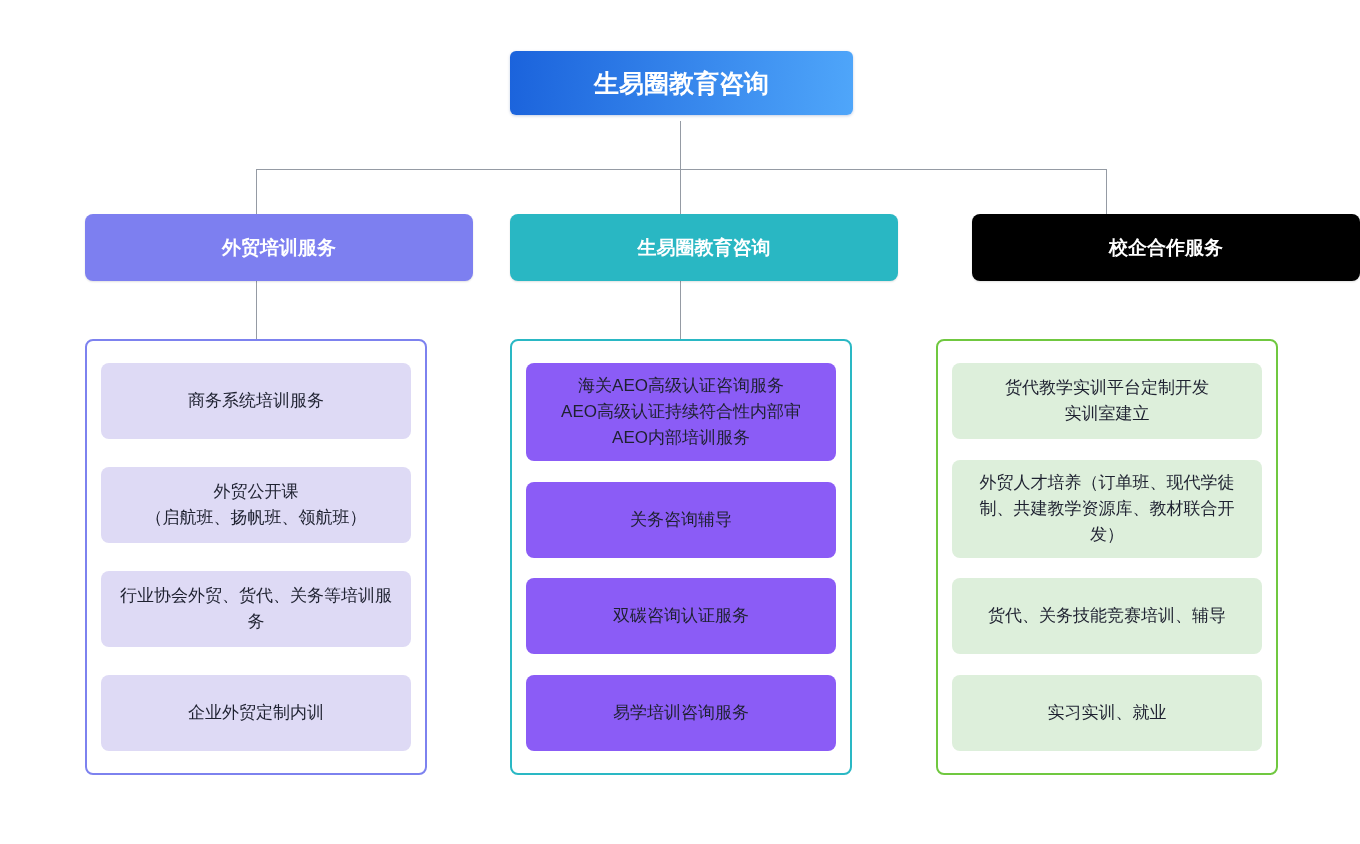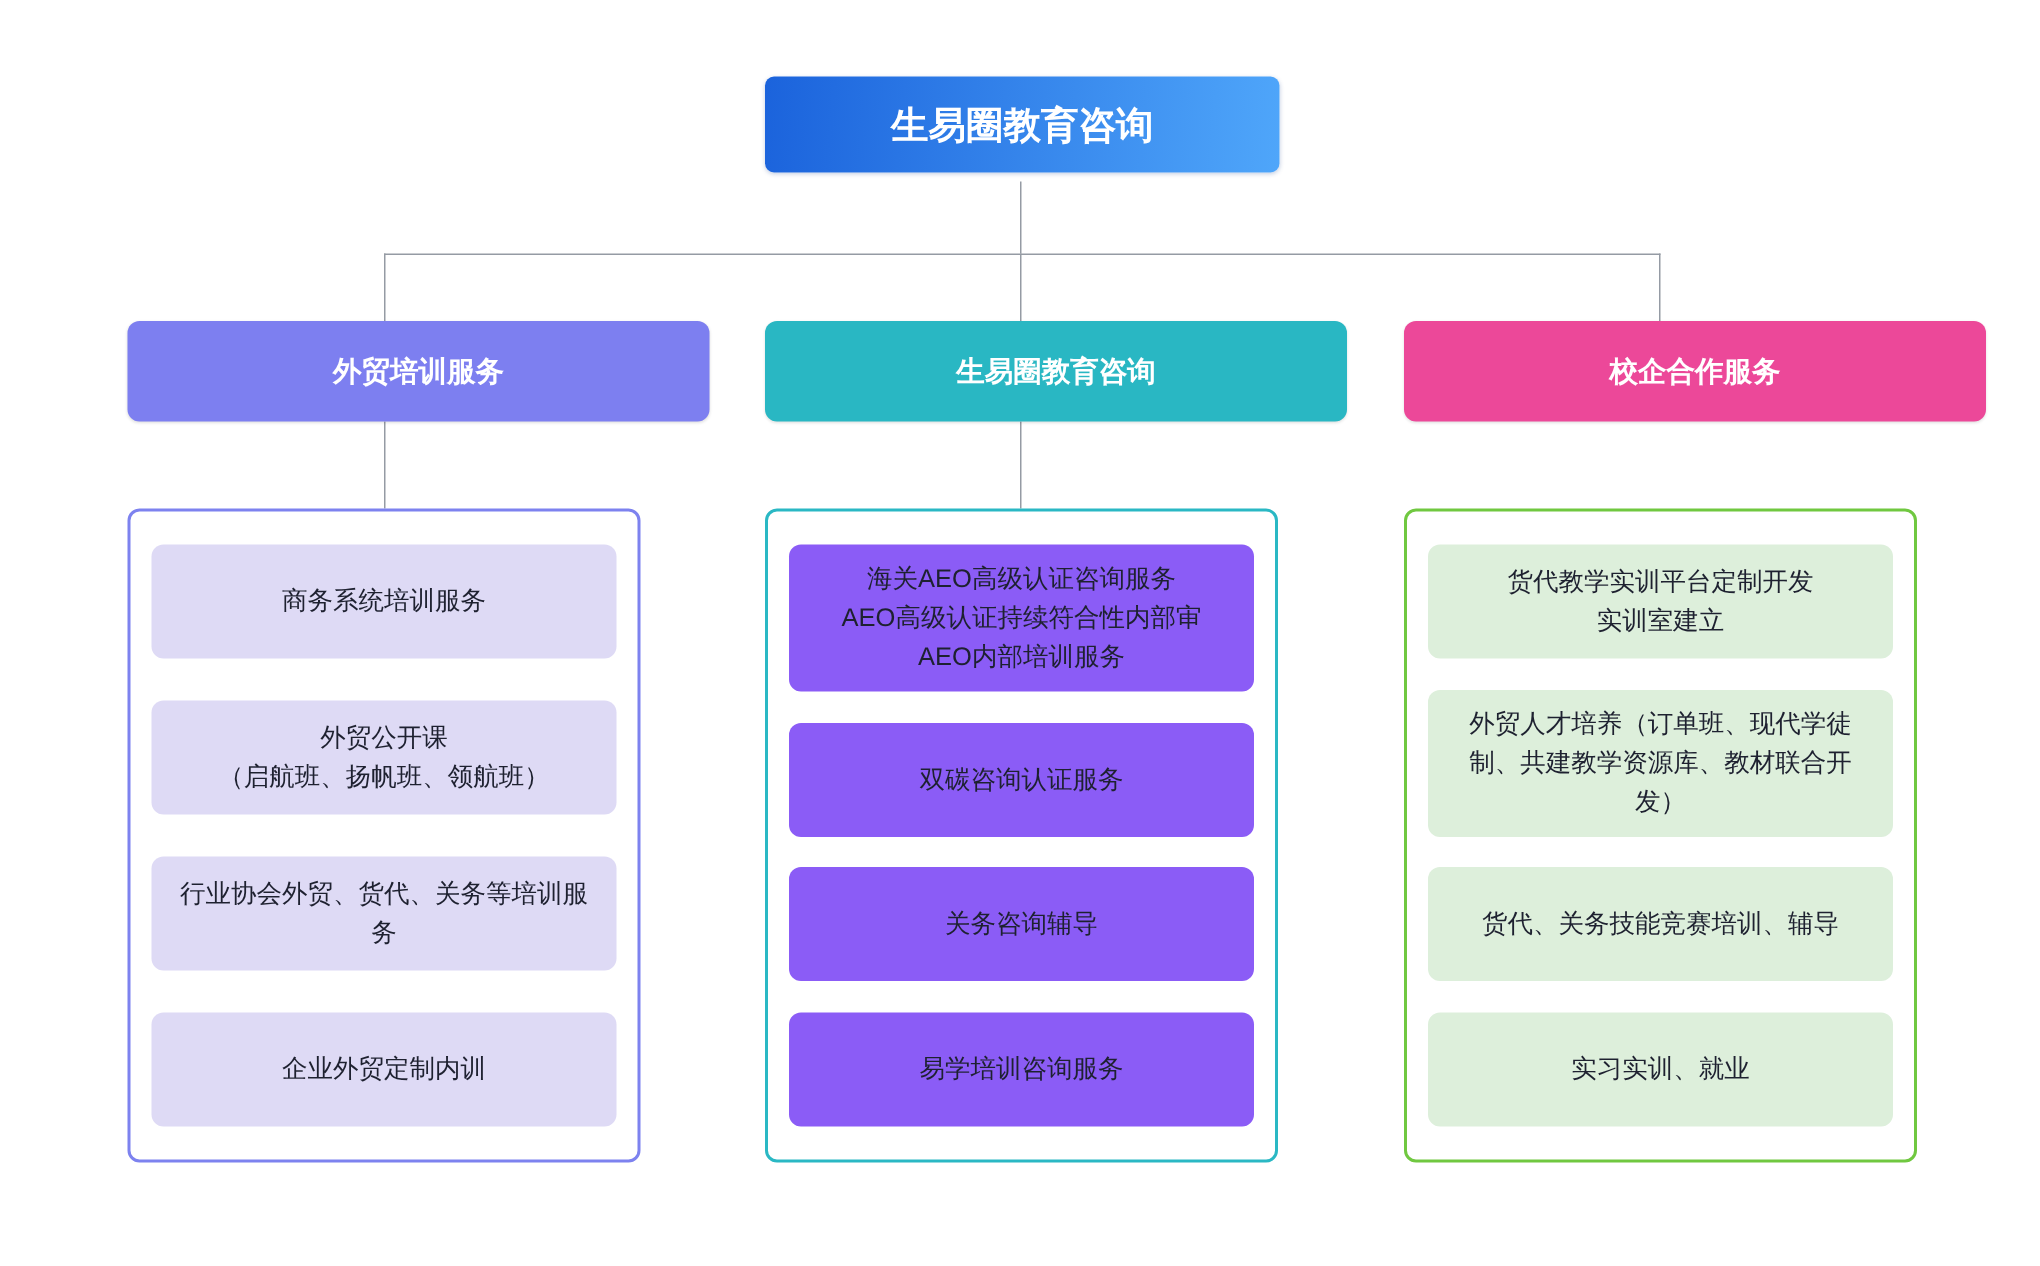--- a/index.html
+++ b/index.html
@@ -33,21 +33,21 @@
     position: absolute;
     top: 214px;
     width: 388px; height: 67px;
     border-radius: 8px;
     display: flex; align-items: center; justify-content: center;
     color: #ffffff; font-size: 19px; font-weight: bold;
     box-shadow: 0 1px 2px rgba(0,0,0,0.12);
   }
   .branch-header.purple { background: #7d7ff0; }
   .branch-header.teal   { background: #29b7c3; }
-  .branch-header.green  { background: #ec4899; }
+  .branch-header.green  { background: #000000; margin-left: 36px; }
 
   
   .panel {
     position: absolute;
     top: 339px;
     width: 342px; height: 436px;
     box-sizing: border-box;
     background: #ffffff;
     border-radius: 8px;
     border: 2px solid;
@@ -107,22 +107,22 @@
     <div class="item">外贸公开课
 （启航班、扬帆班、领航班）</div>
     <div class="item">行业协会外贸、货代、关务等培训服务</div>
     <div class="item">企业外贸定制内训</div>
   </div>
 
   <div class="panel teal" style="left:510px;">
     <div class="item">海关AEO高级认证咨询服务
 AEO高级认证持续符合性内部审
 AEO内部培训服务</div>
+    <div class="item">关务咨询辅导</div>
     <div class="item">双碳咨询认证服务</div>
-    <div class="item">关务咨询辅导</div>
     <div class="item">易学培训咨询服务</div>
   </div>
 
   <div class="panel green" style="left:936px;">
     <div class="item">货代教学实训平台定制开发
 实训室建立</div>
     <div class="item">外贸人才培养（订单班、现代学徒制、共建教学资源库、教材联合开发）</div>
     <div class="item">货代、关务技能竞赛培训、辅导</div>
     <div class="item">实习实训、就业</div>
   </div>

